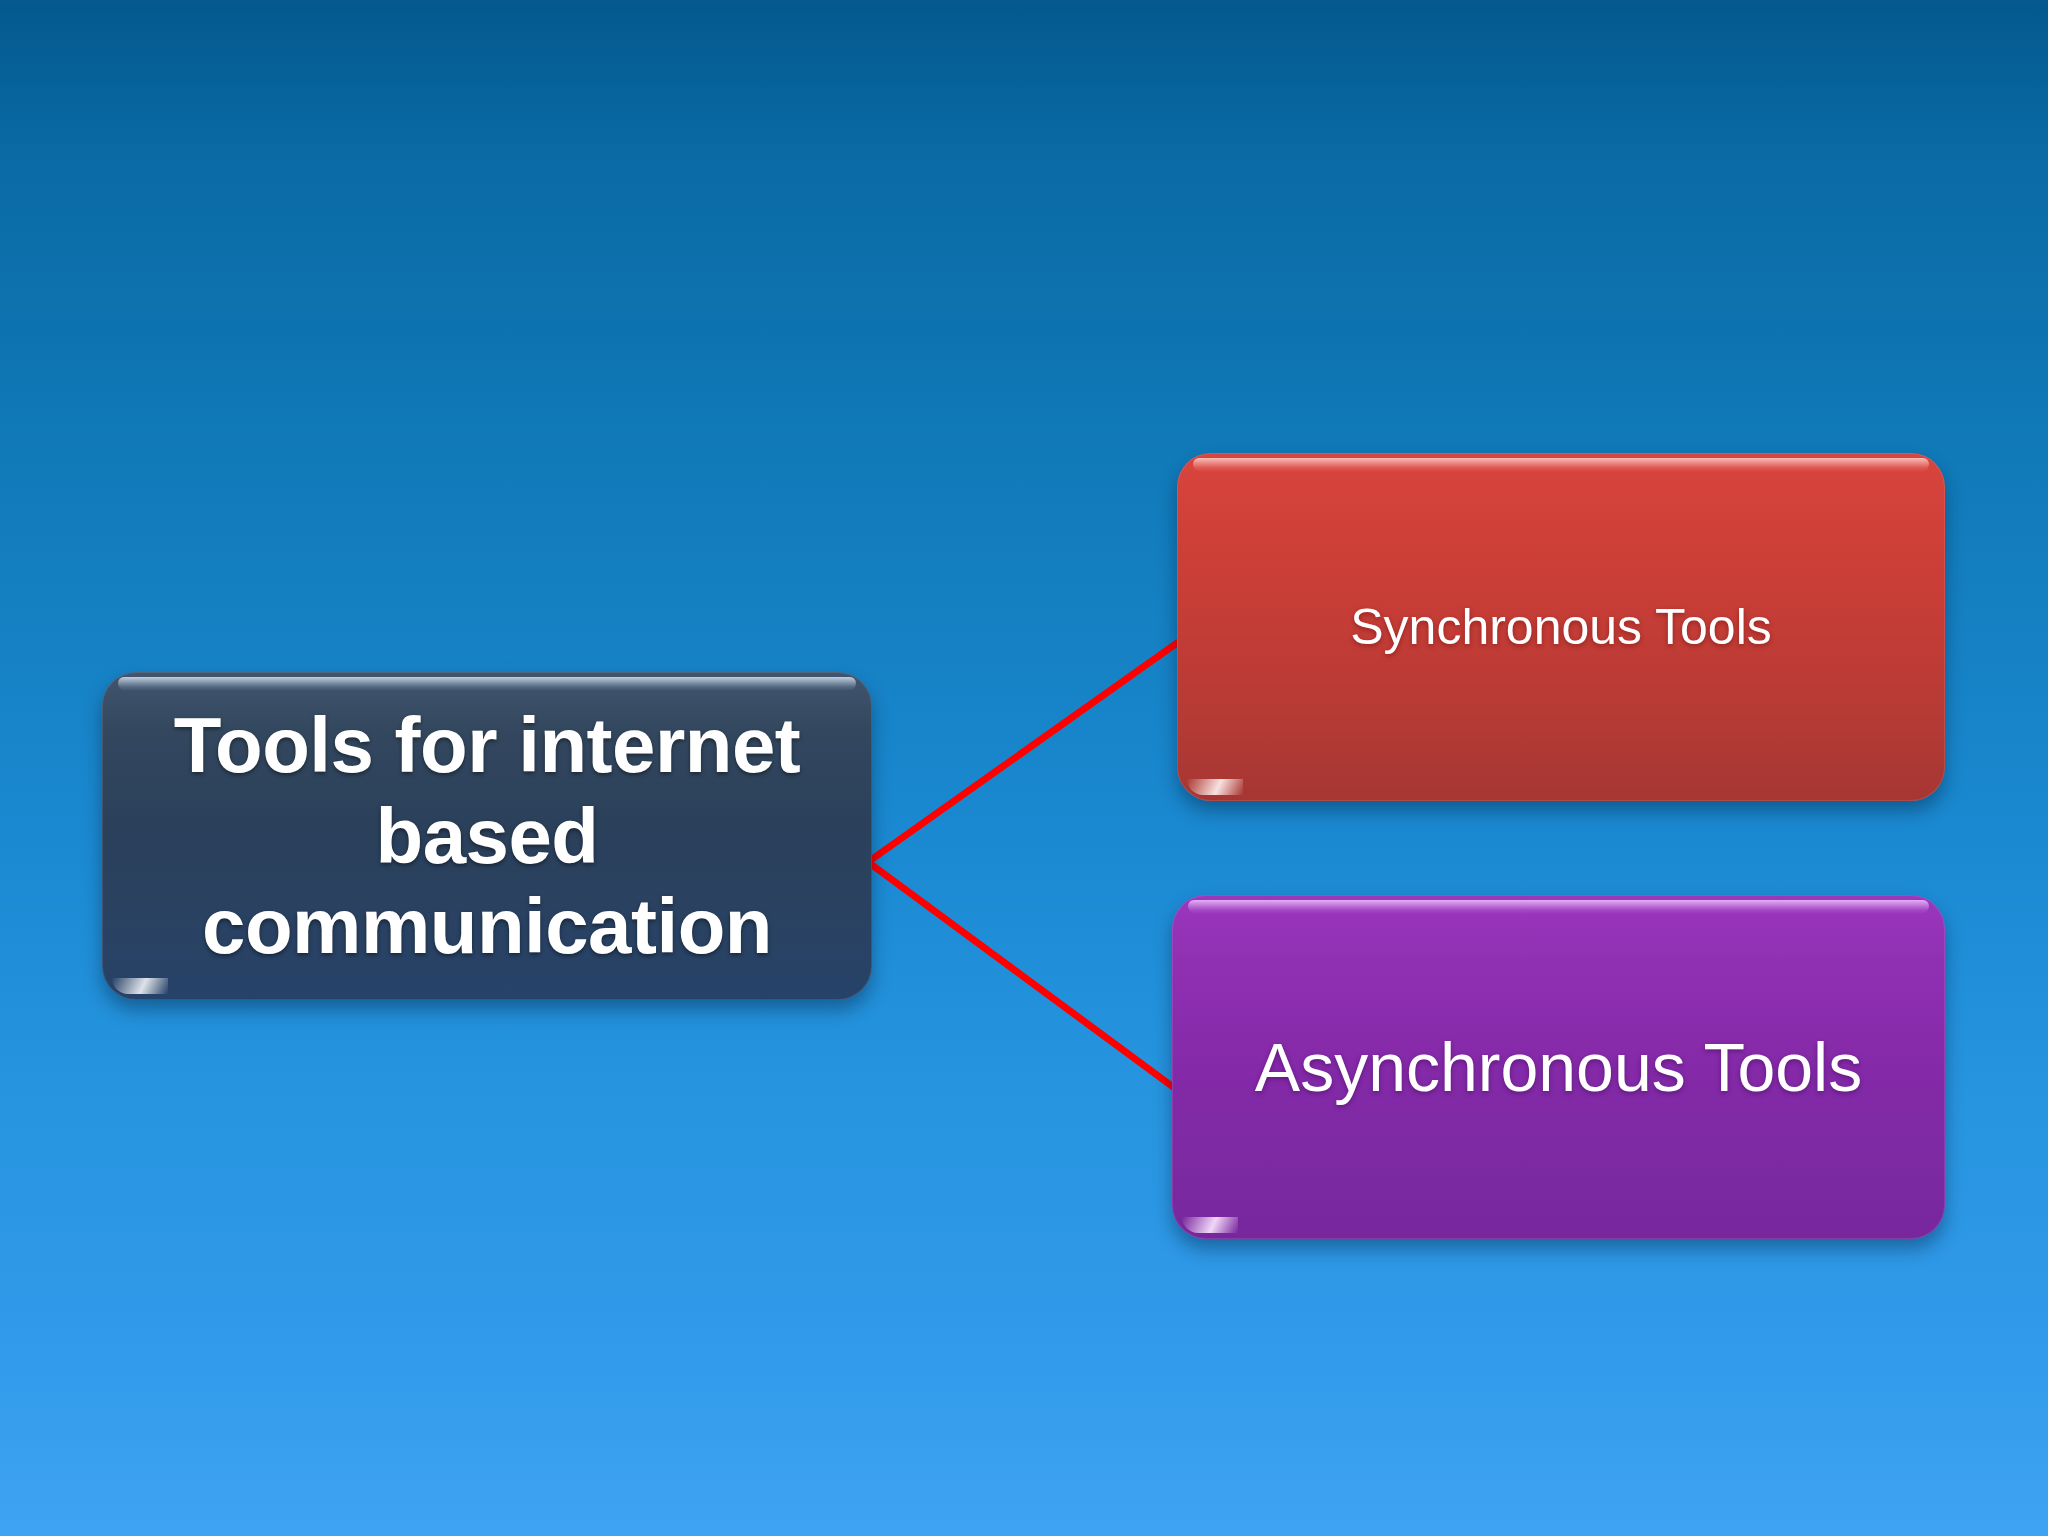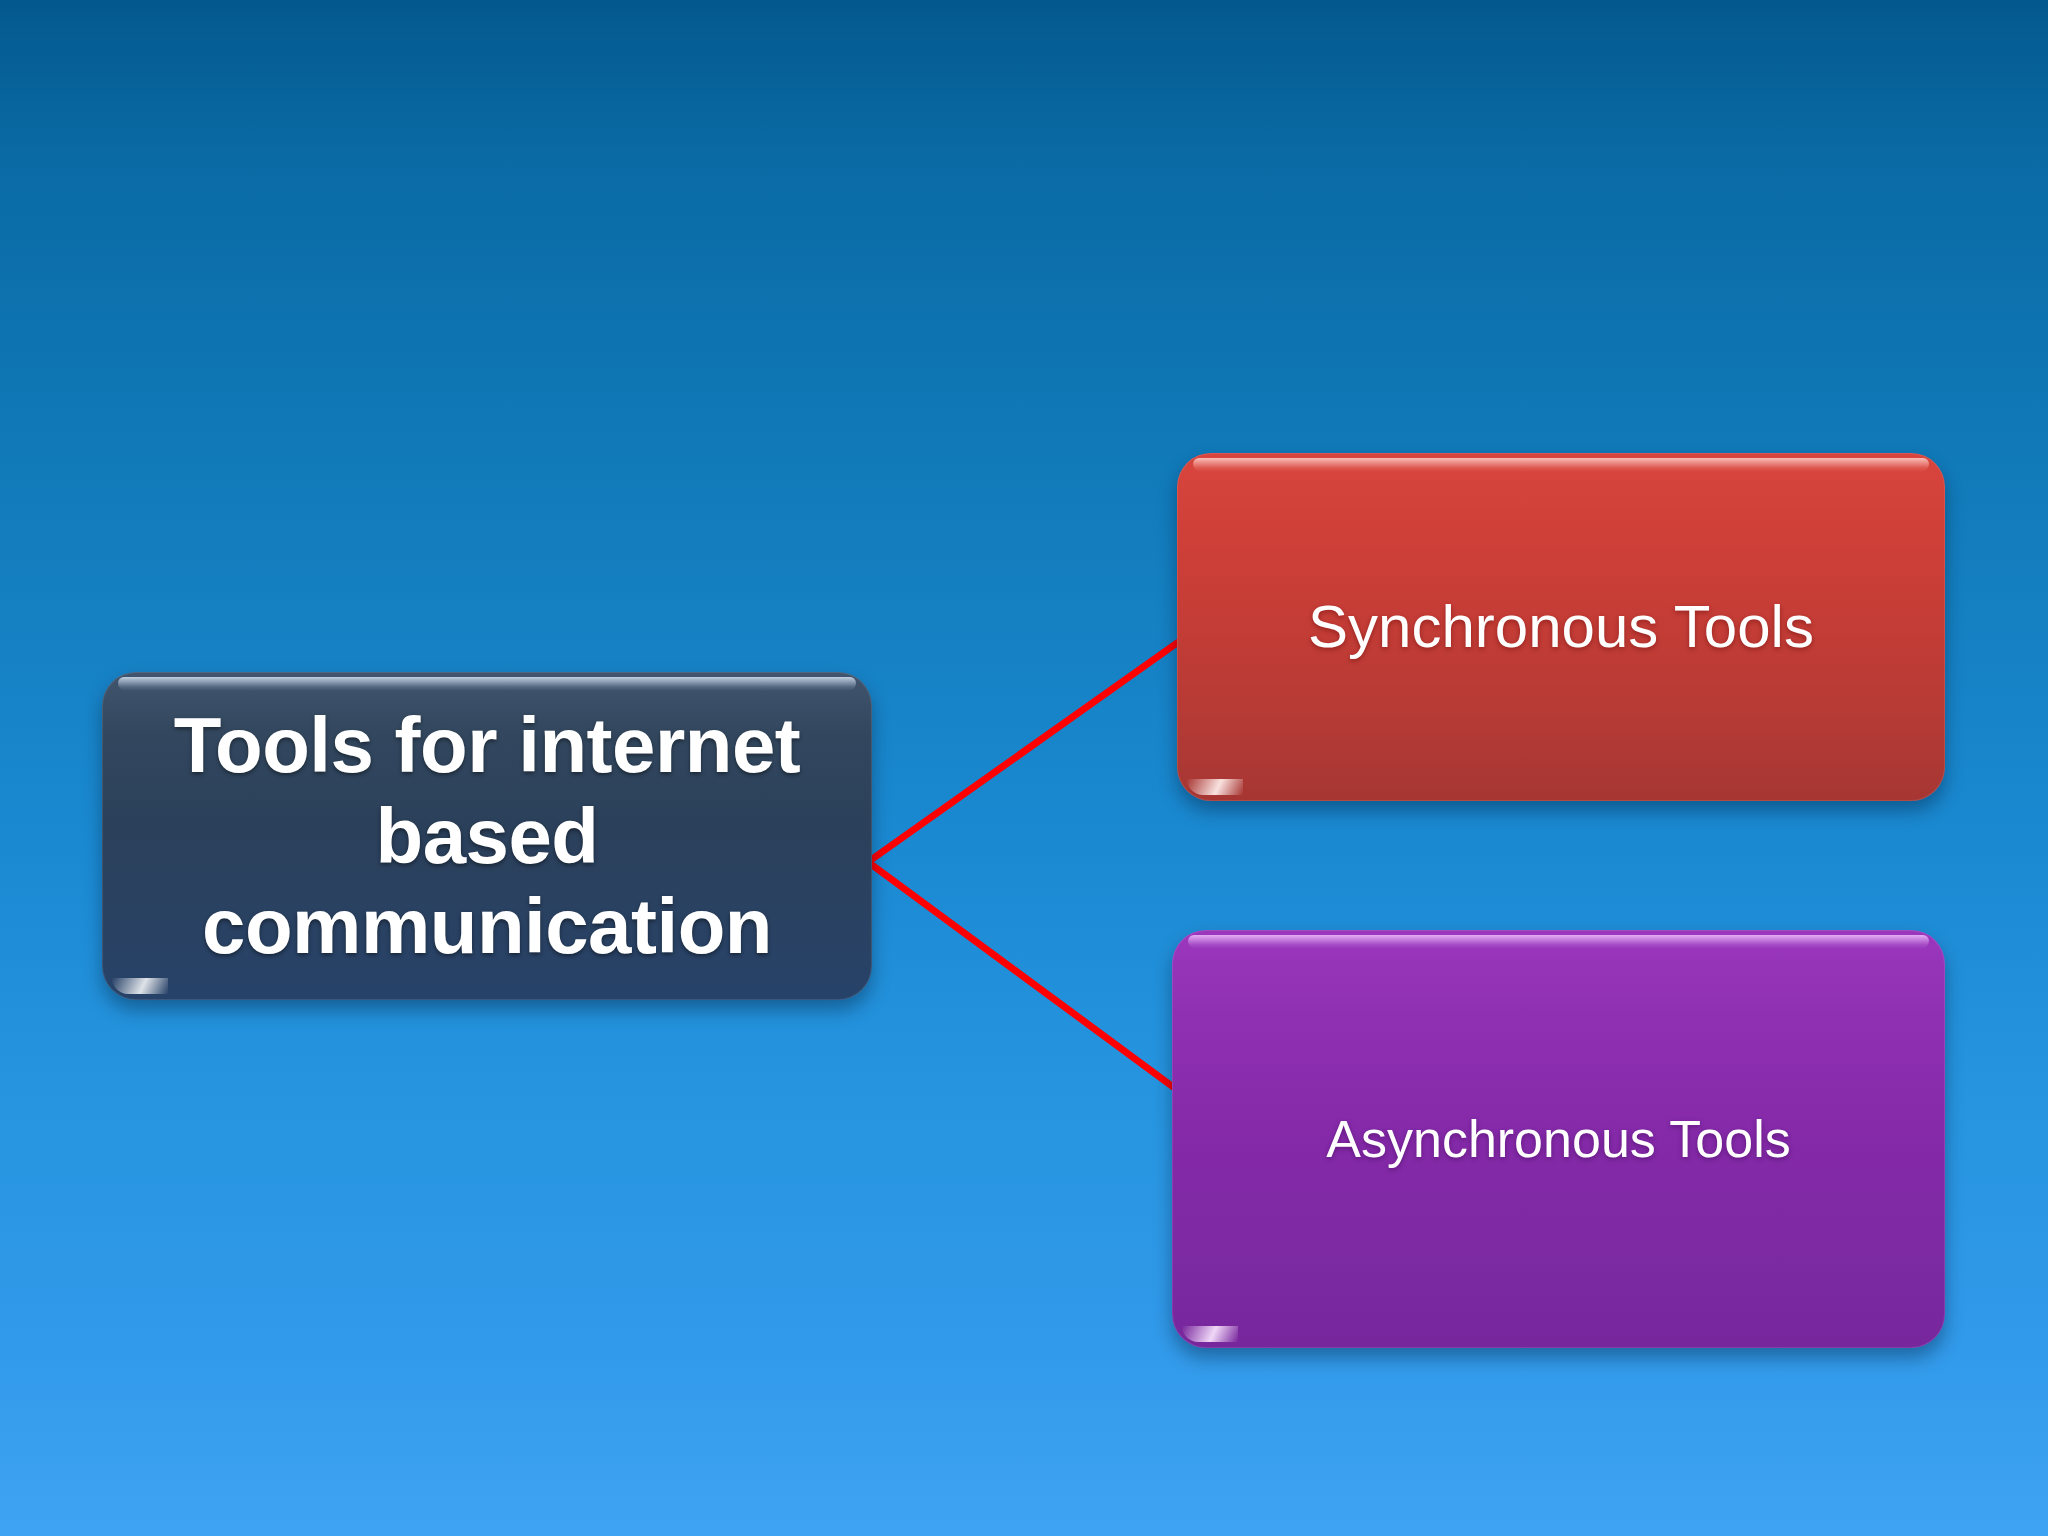--- a/index.html
+++ b/index.html
@@ -110,21 +110,21 @@
       rgba(180,200,222,0.20) 70%,
       rgba(255,255,255,0) 100%);
   }
 
   
   #node-sync {
     left: 1177px;
     top: 453px;
     width: 768px;
     height: 348px;
-    font-size: 60px;
+    font-size: 50px;
     font-weight: normal;
     background:
       linear-gradient(to bottom,
         #d8453e 0%,
         #cf4038 22%,
         #c33c36 52%,
         #b33a35 80%,
         #a63633 100%);
     text-shadow: 0 2px 5px rgba(90,0,0,0.45);
   }
@@ -139,32 +139,31 @@
       rgba(255,255,255,0.0) 0%,
       rgba(255,240,238,0.92) 55%,
       rgba(255,255,255,0.0) 100%);
   }
 
   
   #node-async {
     left: 1172px;
     top: 895px;
     width: 773px;
-    height: 418px;
-    font-size: 52px;
+    height: 344px;
+    font-size: 68px;
     font-weight: normal;
     background:
       linear-gradient(to bottom,
         #9b37bd 0%,
         #8f30b2 20%,
         #8429a8 52%,
         #7c2aa2 80%,
         #77269c 100%);
     text-shadow: 0 2px 5px rgba(50,0,70,0.45);
-    margin-top: 35px;
   }
   #node-async::before {
     background: linear-gradient(to bottom,
       rgba(238,190,252,0.88),
       rgba(210,150,236,0.22) 70%,
       rgba(255,255,255,0) 100%);
   }
   #node-async::after {
     background: linear-gradient(115deg,
       rgba(255,255,255,0.0) 0%,

